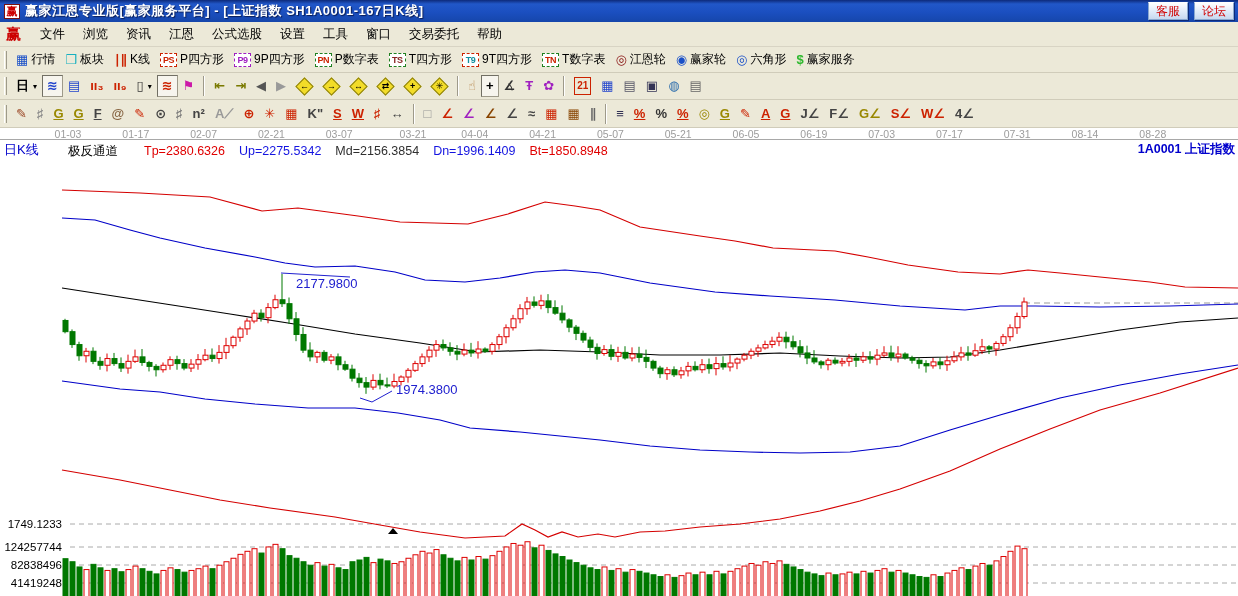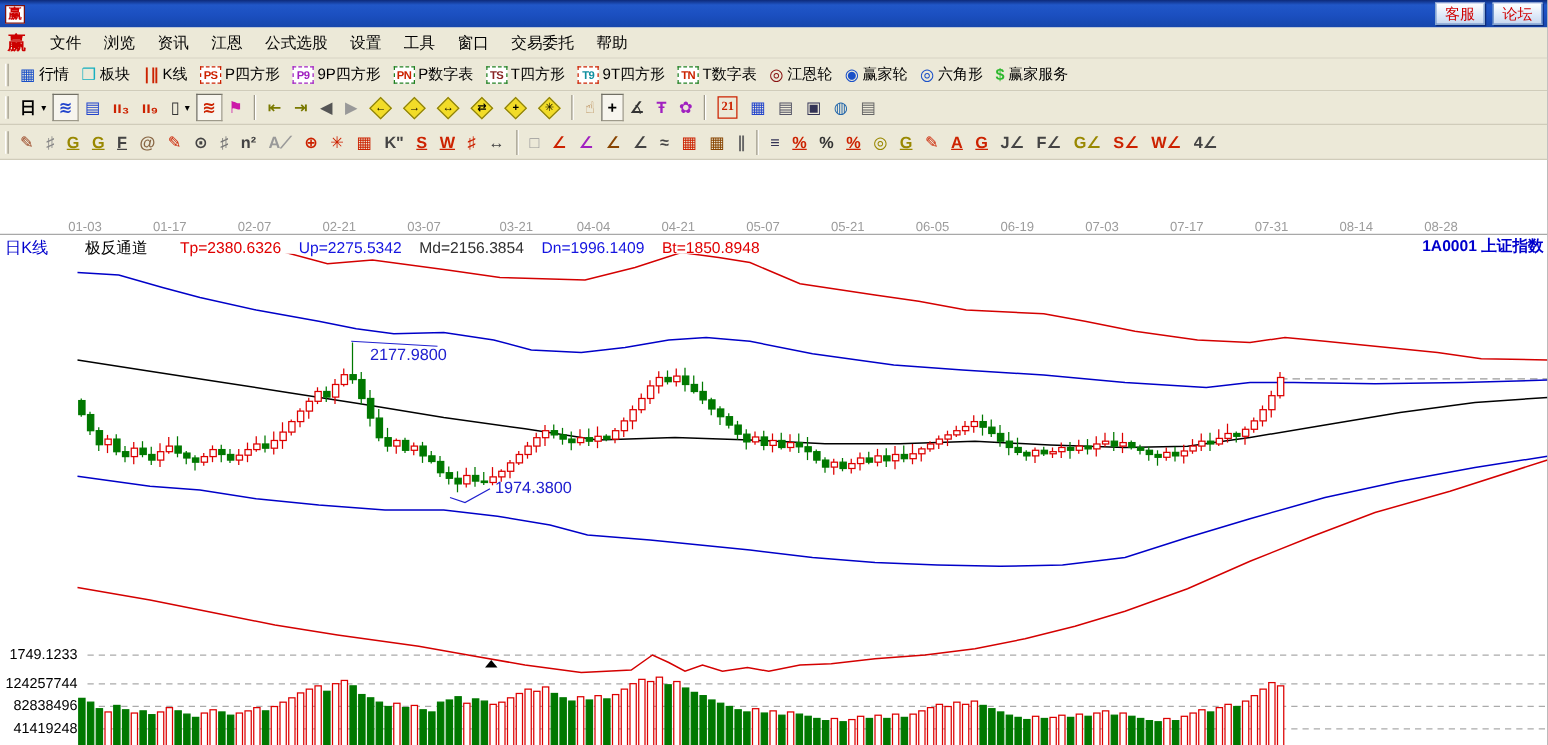--- a/index.html
+++ b/index.html
@@ -42,21 +42,21 @@
   .sep { width:2px; height:20px; margin:0 4px; border-left:1px solid #9e9a8a; border-right:1px solid #fff; }
   .diamond { position:relative; width:15px; height:15px; margin:0 1px; }
   .diamond::before { content:""; position:absolute; inset:1px; transform:rotate(45deg);
     background:#f2dc28; border:1px solid #8a7f10; }
   .darr { position:absolute; inset:0; z-index:1; color:#000; font-size:9px; font-weight:bold;
     display:flex; align-items:center; justify-content:center; }
   .arrow-mini { font-size:8px; margin-left:1px; color:#000; }
   .u { text-decoration:underline; }
   
   .dates-row { position:relative; z-index:4; height:12px; background:#fff;
-    border-bottom:1px solid #a8a8a8;margin-top:48px; }
+    border-bottom:1px solid #a8a8a8; }
   .date { position:absolute; top:0; transform:translateX(-50%); font-size:10.5px; color:#9c9c9c;
     white-space:nowrap; }
   .indicator-row { position:relative; z-index:4; height:15px; background:#fff; }
   .period-label { position:absolute; left:4px; top:1px; font-size:13px; color:#0000cc; }
   .ind-wrap { position:absolute; left:68px; top:1px; white-space:nowrap; }
   .iseg { font-size:12.5px; margin-right:14px; }
   .iseg:first-child { margin-right:26px; }
   .symbol-label { position:absolute; right:3px; top:1px; font-size:12.5px; color:#0000cc; font-weight:bold; }
   
   #chart-svg { position:absolute; left:0; top:0; z-index:1; }
@@ -500,20 +500,21 @@
         <rect x="1015" y="546.0869565217391" width="5" height="53.913043478260875" fill="#ffffff" stroke="#dd0000" stroke-width="1"></rect>
         <rect x="1022" y="548.695652173913" width="5" height="51.304347826086996" fill="#ffffff" stroke="#dd0000" stroke-width="1"></rect>
       </g>
       <polyline points="281,273 350,277" fill="none" stroke="#2020cf" stroke-width="1"></polyline>
       <polyline points="360,398 372,402 392,391" fill="none" stroke="#2020cf" stroke-width="1"></polyline>
       <path d="M388,534 L398,534 L393,528 Z" fill="#000"></path>
     </svg>
 
   <div class="titlebar">
     <div class="app-icon">赢</div>
+    <div class="title-text">赢家江恩专业版[赢家服务平台] - [上证指数  SH1A0001-167日K线]</div>
     <div class="title-sp"></div>
     <div id="title-buttons" style="display:flex;">
         <div class="tb-btn">客服</div>
         <div class="tb-btn">论坛</div>
       </div>
   </div>
 
   <div class="menubar">
     <span class="logo-char">赢</span>
     <div id="menu-items" style="display:flex;">
@@ -667,21 +668,21 @@
         <span class="glyph" style="color: rgb(51, 51, 51);">∡</span>
       </div>
       <div class="tbtn">
         <span class="glyph" style="color: rgb(160, 32, 192);">Ŧ</span>
       </div>
       <div class="tbtn">
         <span class="glyph" style="color: rgb(160, 32, 192);">✿</span>
       </div>
       <div class="sep"></div>
       <div class="tbtn">
-        <span class="glyph" style="color: rgb(204, 34, 0); border: 1px solid rgb(204, 34, 0); padding: 0px 2px; font-size: 10px; font-family: Liberation Serif, serif;">21</span>
+        <span class="glyph" style="color: rgb(204, 34, 0); border: 1px solid rgb(204, 34, 0); padding: 0px 2px; font-size: 10px;">21</span>
       </div>
       <div class="tbtn">
         <span class="glyph" style="color: rgb(34, 68, 204);">▦</span>
       </div>
       <div class="tbtn">
         <span class="glyph" style="color: rgb(85, 85, 102);">▤</span>
       </div>
       <div class="tbtn">
         <span class="glyph" style="color: rgb(51, 51, 85);">▣</span>
       </div>

